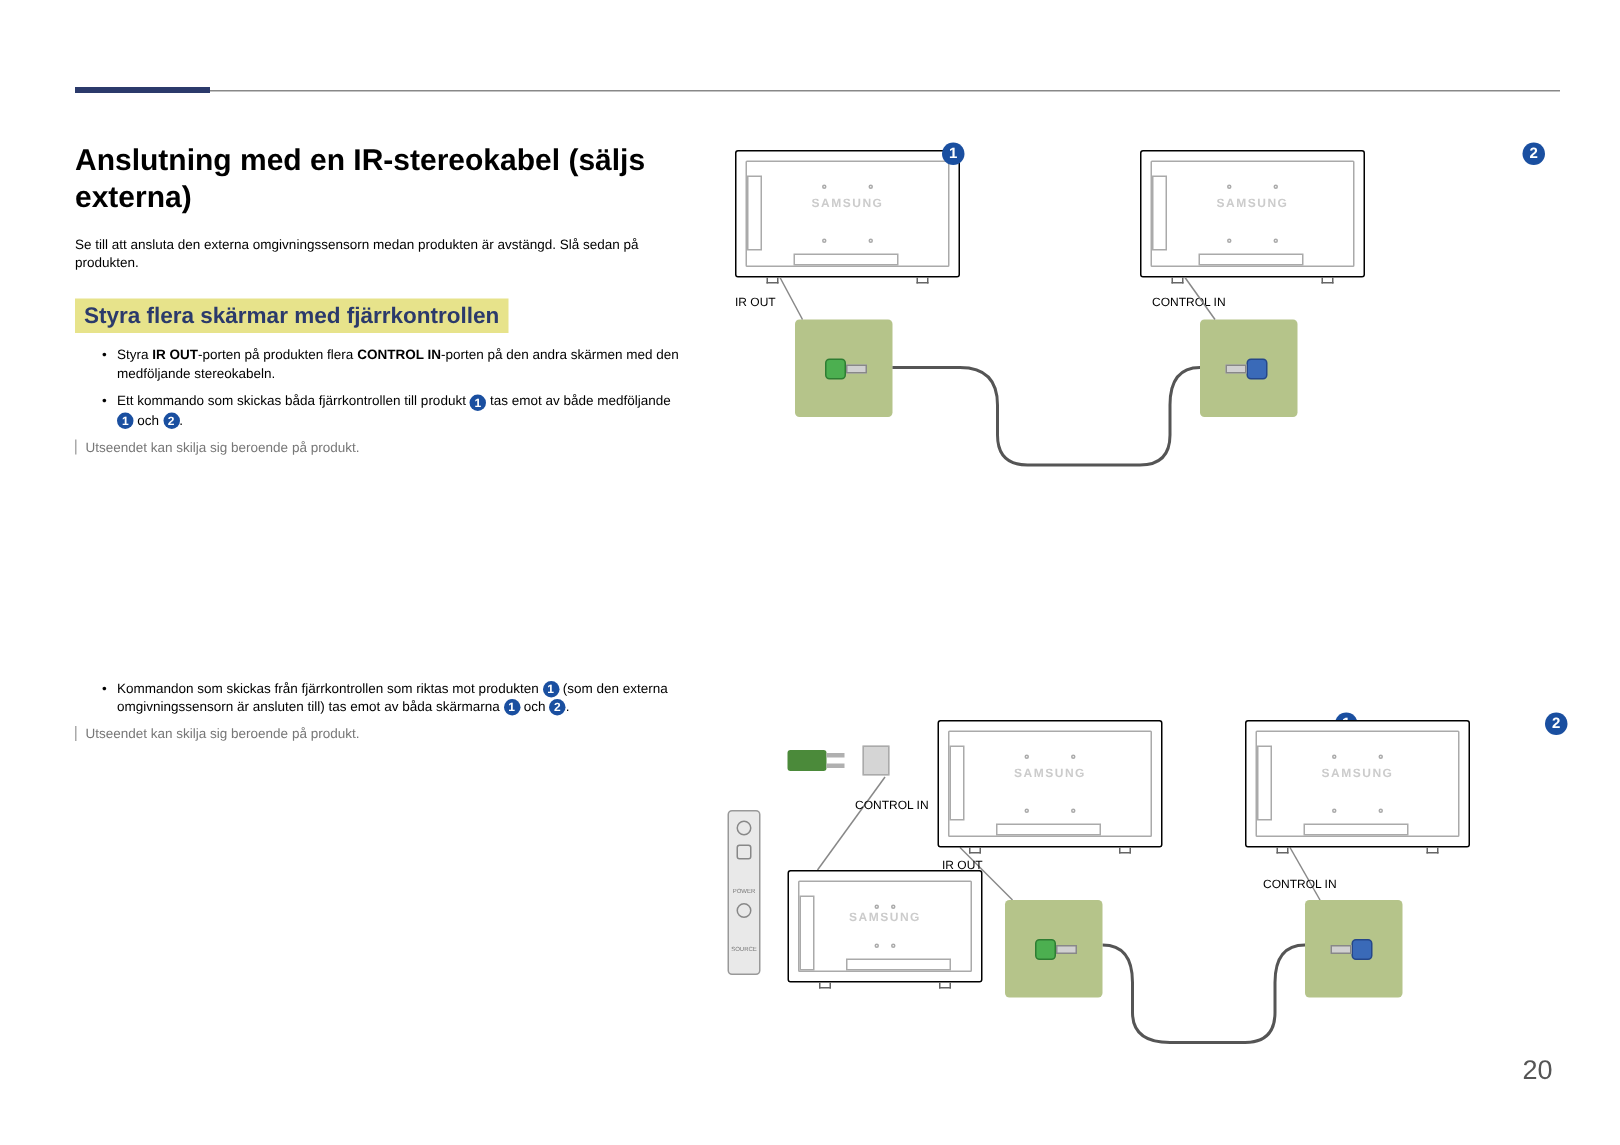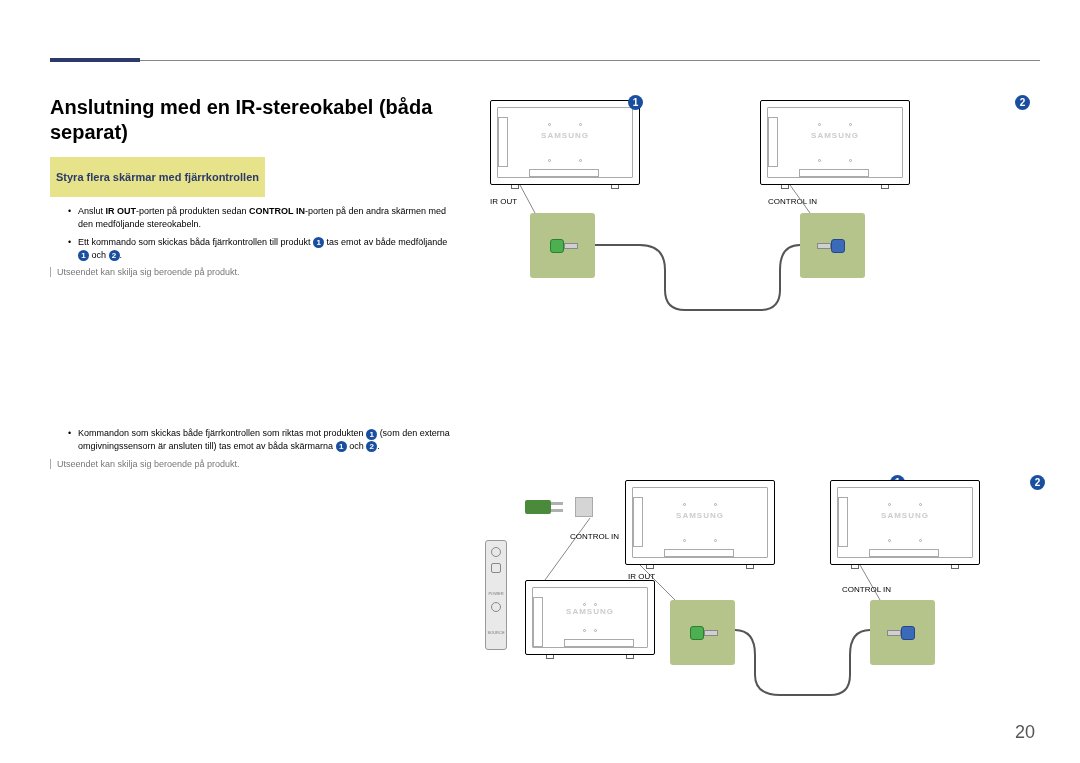--- a/index.html
+++ b/index.html
@@ -40,23 +40,23 @@
   }
   .intro {
     font-size: 9px;
     line-height: 1.35;
     margin-bottom: 18px;
   }
   .section-head {
     display: inline-block;
     background: #e7e38b;
     color: #2b3a6b;
-    font-size: 11px;
+    font-size: 15px;
     font-weight: bold;
-    padding: 14px 6px;
+    padding: 3px 6px;
     margin-bottom: 8px;
   }
   ul.bullets {
     list-style: none;
     padding-left: 18px;
     font-size: 9px;
     margin-bottom: 6px;
   }
   ul.bullets li {
     position: relative;
@@ -280,51 +280,52 @@
   }
 
   
   .tv-small {
     width: 130px;
     height: 75px;
   }
 
   .page-num {
     position: absolute;
-    bottom: 20px;
+    bottom: 39px;
     right: 45px;
     font-size: 18px;
     color: #555;
   }
 </style>
 </head>
 <body>
 
 <div class="top-rule"></div>
 <div class="top-mark"></div>
 
 <div class="content">
-  <h1>Anslutning med en IR-stereokabel (båda separat)</h1>
+  <h1>Anslutning med en IR-stereokabel (säljs externa)</h1>
+  <p class="intro">Se till att ansluta den externa omgivningssensorn medan produkten är avstängd. Slå sedan på produkten.</p>
 
   <div class="section-head">Styra flera skärmar med fjärrkontrollen</div>
   <ul class="bullets">
     <li>
-      <span>Anslut </span><b>IR OUT</b><span>-porten på produkten sedan </span><b>CONTROL IN</b><span>-porten på den andra skärmen med den medföljande stereokabeln.</span>
+      <span>Styra </span><b>IR OUT</b><span>-porten på produkten flera </span><b>CONTROL IN</b><span>-porten på den andra skärmen med den medföljande stereokabeln.</span>
     </li>
     <li>
       <span>Ett kommando som skickas båda fjärrkontrollen till produkt </span><span class="circle-num c1">1</span><span> tas emot av både medföljande </span><span class="circle-num c1">1</span><span> och </span><span class="circle-num c2">2</span><span>.</span>
     </li>
   </ul>
   <p class="note">Utseendet kan skilja sig beroende på produkt.</p>
 
   <div class="section-gap"></div>
 
   <ul class="bullets">
     <li>
-      <span>Kommandon som skickas både fjärrkontrollen som riktas mot produkten </span><span class="circle-num c1">1</span><span> (som den externa omgivningssensorn är ansluten till) tas emot av båda skärmarna </span><span class="circle-num c1">1</span><span> och </span><span class="circle-num c2">2</span><span>.</span>
+      <span>Kommandon som skickas från fjärrkontrollen som riktas mot produkten </span><span class="circle-num c1">1</span><span> (som den externa omgivningssensorn är ansluten till) tas emot av båda skärmarna </span><span class="circle-num c1">1</span><span> och </span><span class="circle-num c2">2</span><span>.</span>
     </li>
   </ul>
   <p class="note">Utseendet kan skilja sig beroende på produkt.</p>
 </div>
 
 <div class="diagram diag1">
 
   <div class="tv-back" style="left:10px;top:5px;">
     <div class="inner"></div>
     <div class="ports-left"></div>

